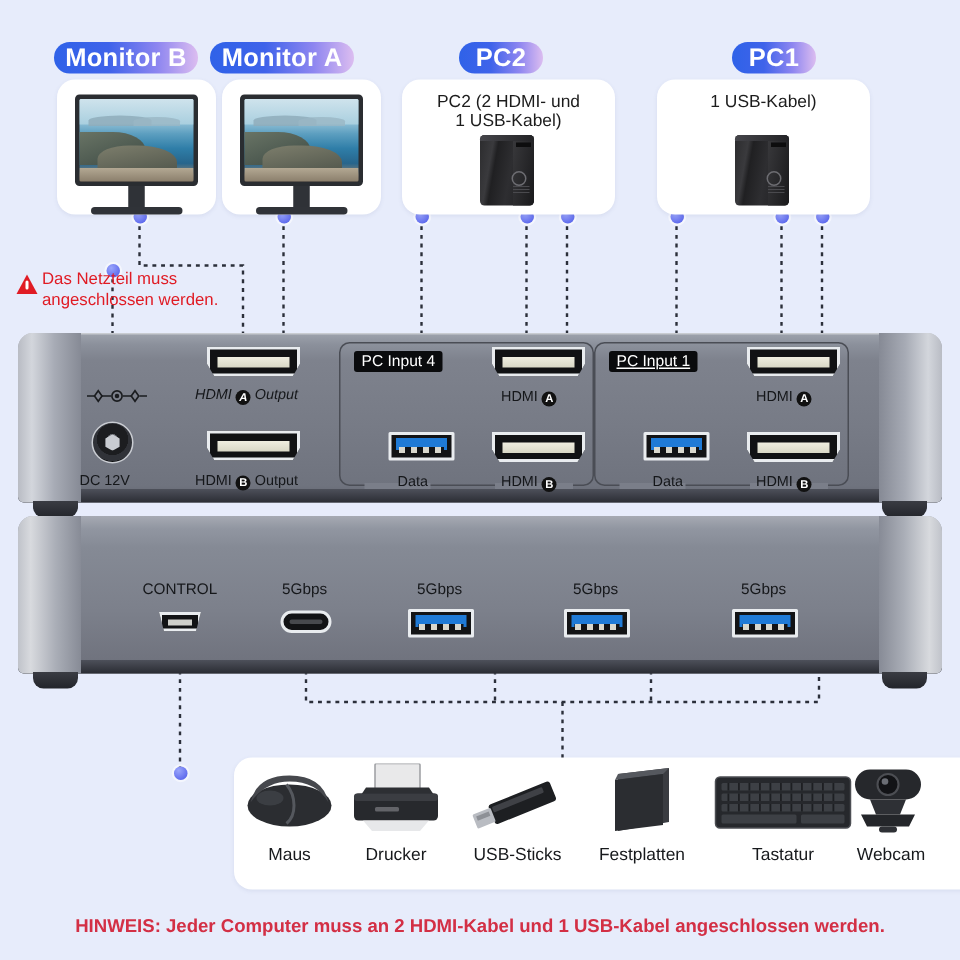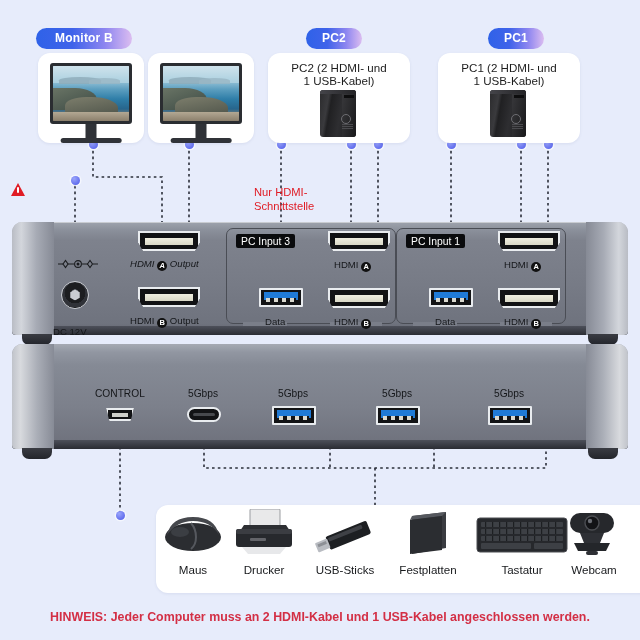--- a/index.html
+++ b/index.html
@@ -13,21 +13,21 @@
   #stage{position:absolute;left:0;top:0;width:640px;height:640px;}
 
   
   #wires{position:absolute;left:0;top:0;width:640px;height:640px;pointer-events:none;}
 
   
   .pill{
     position:absolute;height:21px;line-height:21px;
     border-radius:11px;
     background:linear-gradient(90deg,#2f62e8 0%,#3f63ea 38%,#8e86f0 72%,#dcbdf0 100%);
-    color:#fff;font-size:12px;font-weight:bold;text-align:center;
+    color:#fff;font-size:17px;font-weight:bold;text-align:center;
     letter-spacing:.2px;
     box-shadow:0 0 0 3px #e7ecfb;
   }
 
   
   .card{
     position:absolute;background:#fff;border-radius:12px;
     box-shadow:0 1px 3px rgba(80,90,140,.10);
   }
   .card-title{
@@ -255,20 +255,23 @@
   <div class="dot" style="left:446.5px;top:140px"></div>
   <div class="dot" style="left:516.5px;top:140px"></div>
   <div class="dot" style="left:543.5px;top:140px"></div>
   <div class="dot" style="left:70.5px;top:176px"></div>
   <div class="dot" style="left:115.5px;top:511px"></div>
   <div class="dot" style="left:370.5px;top:511px"></div>
 
   <div class="pill" style="left:36px;top:28px;width:96px;">
     <span>Monitor B</span>
   </div>
+  <div class="pill" style="left:140px;top:28px;width:96px;">
+    <span>Monitor A</span>
+  </div>
   <div class="pill" style="left:306px;top:28px;width:56px;">
     <span>PC2</span>
   </div>
   <div class="pill" style="left:488px;top:28px;width:56px;">
     <span>PC1</span>
   </div>
 
   <div class="card" style="left:38px;top:53px;width:106px;height:90px;">
     <div class="monitor" style="left:12px;top:10px;width:82px;height:80px;">
       <div class="mon-bezel">
@@ -313,37 +316,36 @@
         <div class="tw-front"></div>
         <div class="tw-top"></div>
       <div class="tw-slot"></div>
         <div class="tw-pw"></div>
         <div class="tw-vent"></div>
     </div>
   </div>
 
   <div class="card" style="left:438px;top:53px;width:142px;height:90px;">
     <div class="card-title">
-      <div>PC1 (2 HDMI- und</div>
       <div>1 USB-Kabel)</div>
     </div>
     <div class="tower" style="left:52px;top:37px;width:36px;height:47px;">
       <div class="tw-body"></div>
         <div class="tw-front"></div>
         <div class="tw-top"></div>
       <div class="tw-slot"></div>
         <div class="tw-pw"></div>
         <div class="tw-vent"></div>
     </div>
   </div>
 
   <div class="tri" style="left:11px;top:183px;"></div>
-  <div class="warn" style="left:254px;top:186px;width:110px;">
-    <div>Nur HDMI-</div>
-    <div>Schnittstelle</div>
+  <div class="warn" style="left:28px;top:180px;width:150px;">
+    <div>Das Netzteil muss</div>
+    <div>angeschlossen werden.</div>
   </div>
 
   <div class="dev-top">
     <div class="dev-top-lip"></div>
   </div>
   <div class="dev-sideL"></div>
   <div class="dev-sideR"></div>
   <div class="foot" style="left:22px;top:334px;"></div>
   <div class="foot" style="left:588px;top:334px;"></div>
 
@@ -352,21 +354,21 @@
       <g fill="none" stroke="#1a1c1f" stroke-width="1.1">
         <path d="M2 6 H7 M12 6 H18 M26 6 H32 M37 6 H42"></path>
         <path d="M7 6 l2.5 -3.5 l2.5 3.5 l-2.5 3.5 z"></path>
         <path d="M32 6 l2.5 -3.5 l2.5 3.5 l-2.5 3.5 z" transform="translate(-0.5,0)"></path>
         <circle cx="22" cy="6" r="3.4"></circle>
       </g>
       <circle cx="22" cy="6" r="1.5" fill="#1a1c1f"></circle>
     </svg>
   </div>
   <div class="dcjack" style="left:61px;top:281px;"></div>
-  <div class="portlbl" style="left:53px;top:326px;text-align:center;">DC 12V</div>
+  <div class="portlbl" style="left:53px;top:315px;text-align:center;">DC 12V</div>
 
   <div class="hdmi" style="left:138px;top:231px;">
     <div class="hdmi-in"></div>
   </div>
   <div class="portlbl" style="left:130px;top:258px;font-style:italic;">
     <span>HDMI</span>
     <span class="ab">A</span>
     <span>Output</span>
   </div>
 
@@ -375,21 +377,21 @@
   </div>
   <div class="portlbl" style="left:130px;top:315px;">
     <span>HDMI</span>
     <span class="ab">B</span>
     <span>Output</span>
   </div>
 
   <div class="groupbox" style="left:226px;top:228px;width:170px;height:96px;"></div>
   <div class="grp-notch" style="left:243px;top:322px;width:44px;"></div>
   <div class="grp-notch" style="left:330px;top:322px;width:52px;"></div>
-  <div class="grouplbl" style="left:236px;top:234px;">PC Input 3</div>
+  <div class="grouplbl" style="left:236px;top:234px;">PC Input 4</div>
 
   <div class="usb" style="left:259px;top:288px;">
     <div class="usb-blue"></div>
       <div class="usb-teeth"></div>
   </div>
   <div class="portlbl" style="left:265px;top:316px;">Data</div>
 
   <div class="hdmi" style="left:328px;top:231px;">
     <div class="hdmi-in"></div>
   </div>
@@ -402,21 +404,21 @@
     <div class="hdmi-in"></div>
   </div>
   <div class="portlbl" style="left:334px;top:316px;">
     <span>HDMI</span>
     <span class="ab">B</span>
   </div>
 
   <div class="groupbox" style="left:396px;top:228px;width:170px;height:96px;"></div>
   <div class="grp-notch" style="left:413px;top:322px;width:44px;"></div>
   <div class="grp-notch" style="left:500px;top:322px;width:52px;"></div>
-  <div class="grouplbl" style="left:406px;top:234px;">PC Input 1</div>
+  <div class="grouplbl" style="left:406px;top:234px;text-decoration:underline;">PC Input 1</div>
 
   <div class="usb" style="left:429px;top:288px;">
     <div class="usb-blue"></div>
       <div class="usb-teeth"></div>
   </div>
   <div class="portlbl" style="left:435px;top:316px;">Data</div>
 
   <div class="hdmi" style="left:498px;top:231px;">
     <div class="hdmi-in"></div>
   </div>

